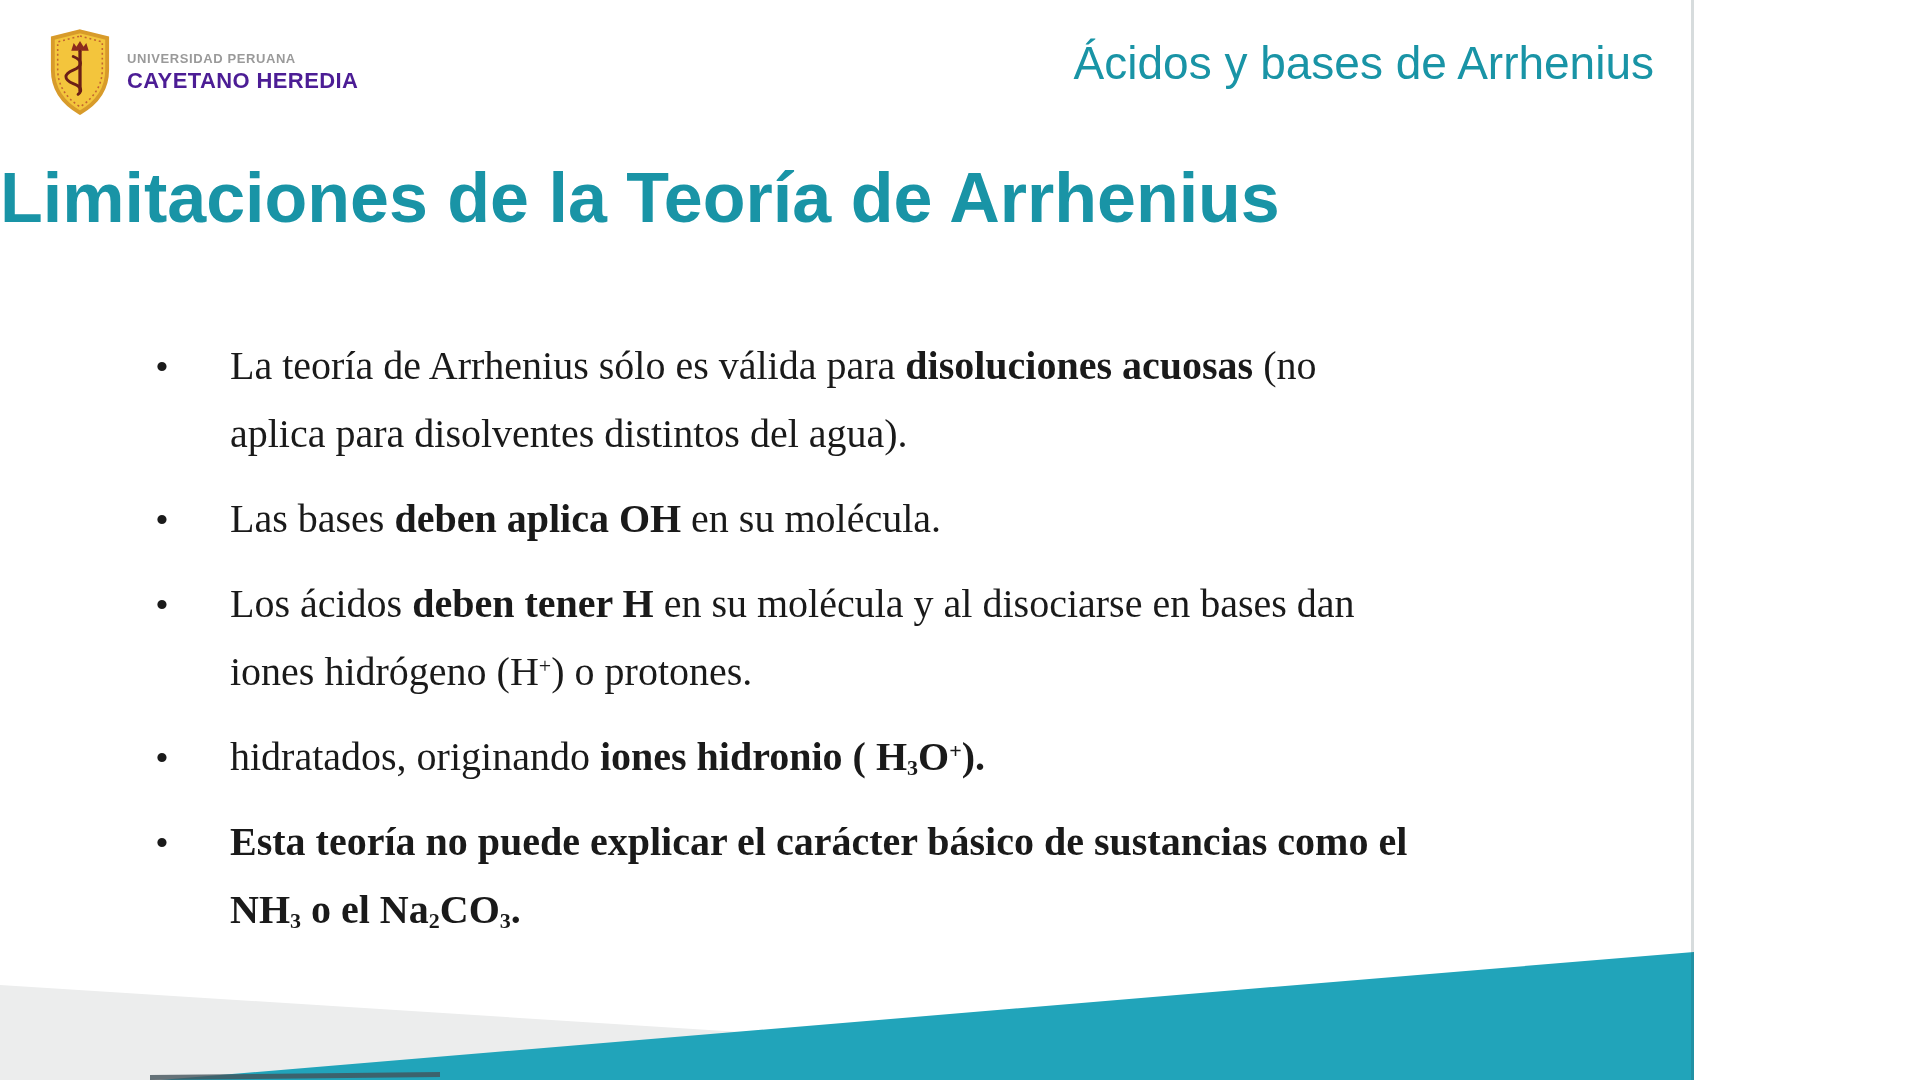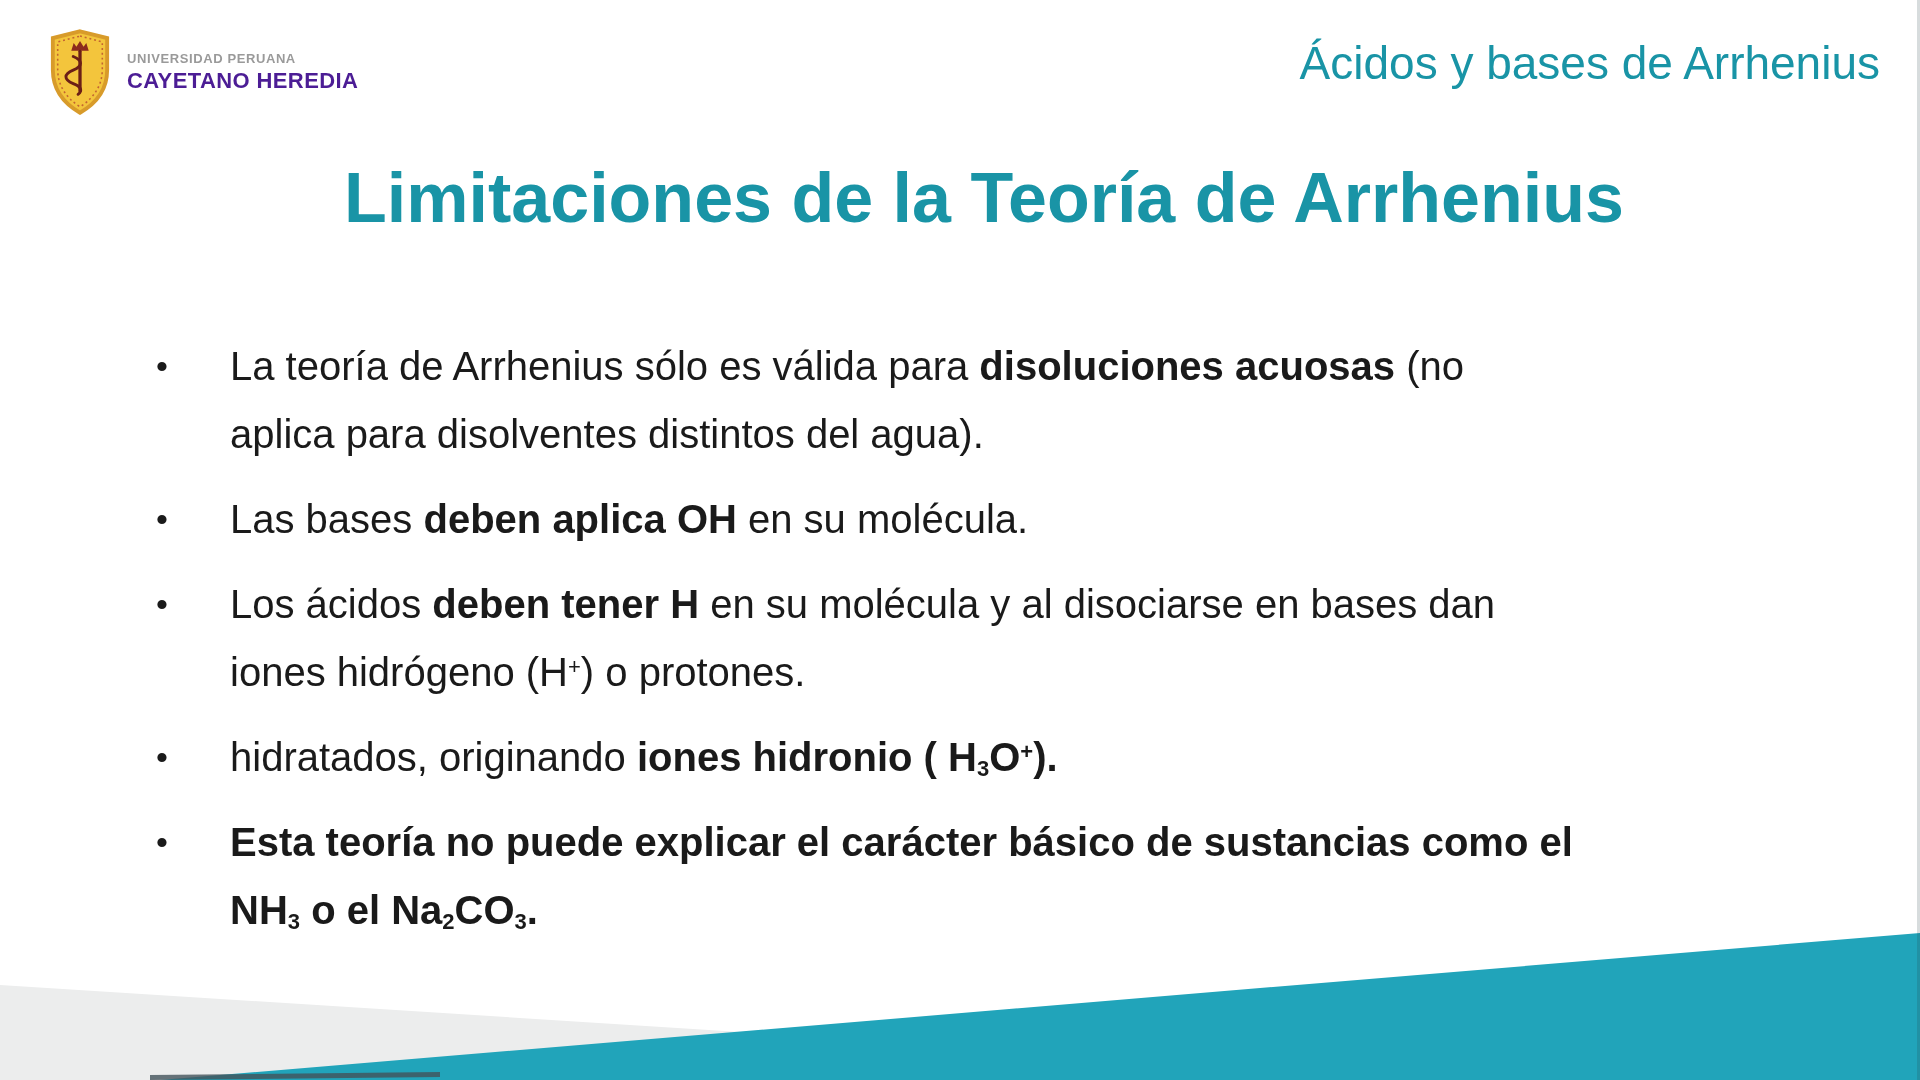--- a/index.html
+++ b/index.html
@@ -1,18 +1,18 @@
 <!DOCTYPE html>
 <html><head>
 <meta charset="utf-8">
 <style>
   html, body { margin: 0; padding: 0; background: #ffffff; }
   .slide {
     position: relative;
-    width: 1920px;
+    width: 1694px;
     height: 1080px;
     background: #ffffff;
     overflow: hidden;
     font-family: "Liberation Sans", sans-serif;
   }
 
   
   .logo {
     position: absolute;
     left: 48px;
@@ -44,26 +44,24 @@
     line-height: 1.1;
   }
 
   
   .slide-title {
     position: absolute;
     top: 158px;
     left: 0;
     right: 0;
     margin: 0;
-    text-align: center;
     font-size: 70px;
     line-height: 80px;
     font-weight: 700;
     color: #1994A6;
-    padding-left: 48px;
   }
 
   
   .bullets {
     position: absolute;
     top: 332px;
     left: 150px;
     width: 1680px;
     margin: 0;
     padding: 0;
@@ -73,21 +71,21 @@
   }
   .bullet-item { display: flex; margin: 0 0 17px 0; }
   .marker {
     flex: 0 0 80px;
     width: 80px;
     font-size: 34px;
     line-height: 68px;
     padding-left: 6px;
     box-sizing: border-box;
   }
-  .bullet-body { flex: 1 1 auto; }
+  .bullet-body { flex: 1 1 auto; font-family: Liberation Serif, serif; }
   .line { line-height: 68px; white-space: pre-wrap; }
   .b { font-weight: 700; }
   sup, sub { font-size: 55%; line-height: 0; vertical-align: baseline; position: relative; }
   sup { top: -0.55em; }
   sub { top: 0.22em; }
 
   
   .wedge-gray {
     position: absolute; left: 0; top: 0; width: 1920px; height: 1080px;
     background: #ECEDED;

